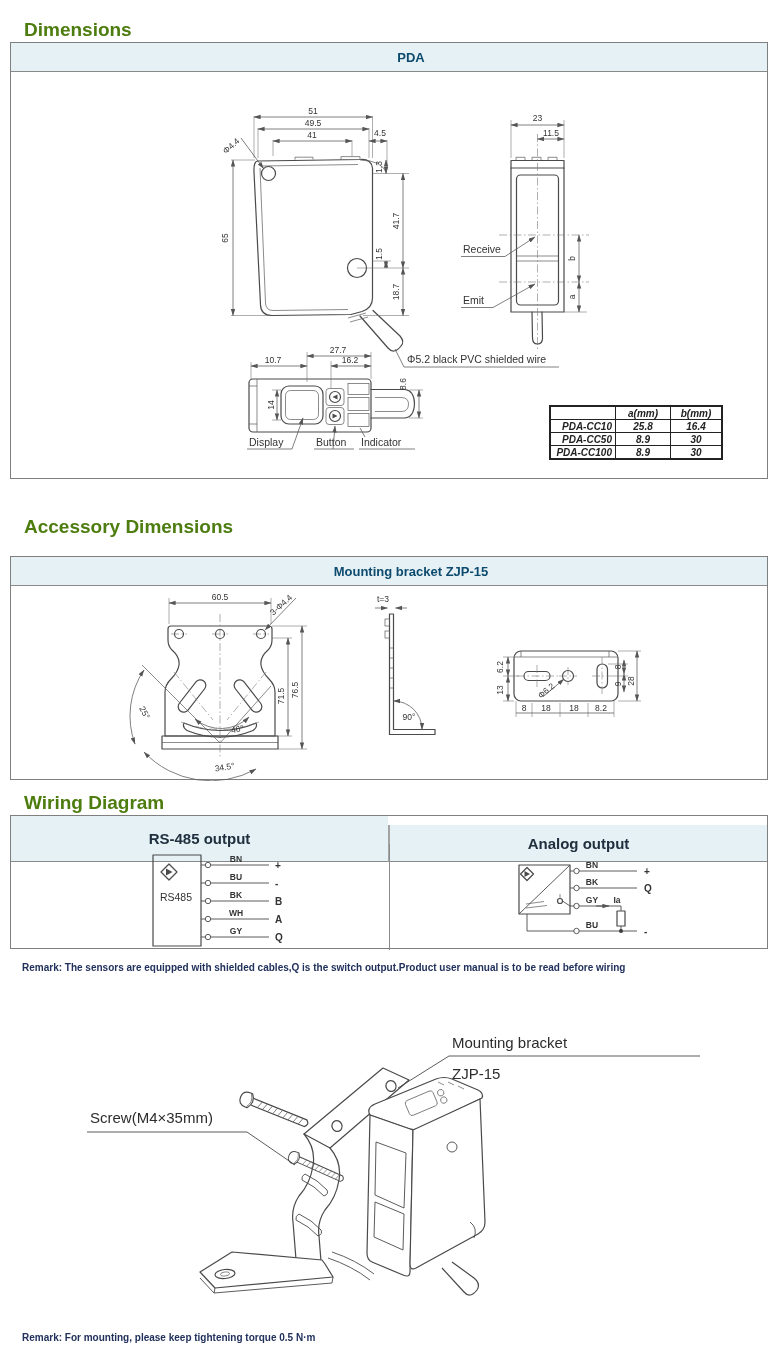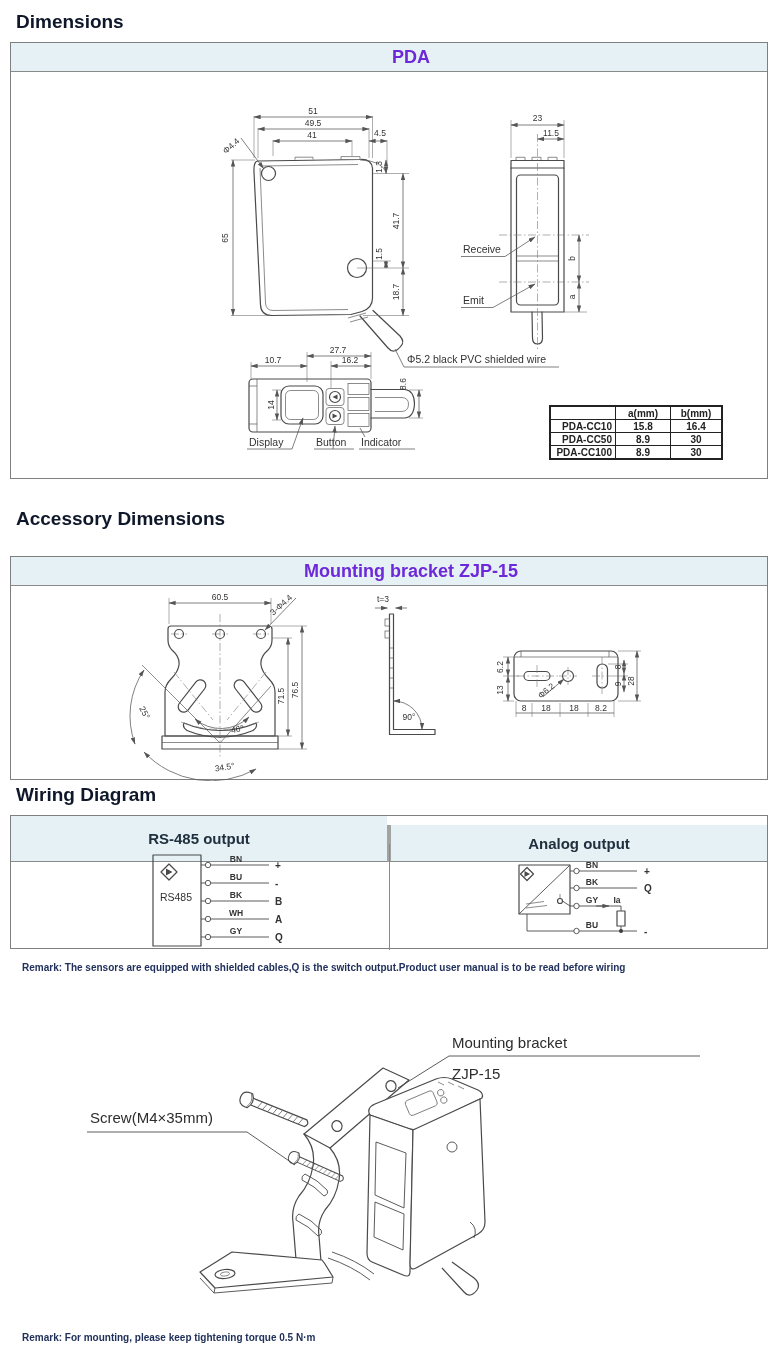--- a/index.html
+++ b/index.html
@@ -1,45 +1,45 @@
 <!DOCTYPE html>
 <html><head>
 <meta charset="utf-8">
 <style>
   html,body{margin:0;padding:0;background:#fff;}
   .page{position:relative;width:780px;height:1370px;background:#fff;overflow:hidden;
         font-family:"Liberation Sans",sans-serif;}
-  h2.sec{position:absolute;margin:8px;font-size:19px;font-weight:bold;color:#0f172a;left:8px;}
+  h2.sec{position:absolute;margin:16px;font-size:19px;font-weight:bold;color:#4d7c0f;left:8px;}
   .panel{position:absolute;left:10px;width:758px;border:1px solid #7f7f7f;background:#fff;box-sizing:border-box;}
   .phead{height:28px;background:#e6f1f5;border-bottom:1px solid #8a8a8a;display:flex;align-items:center;justify-content:center;
-         font-size:18px;font-weight:600;color:#6d28d9;padding-left:44px;}
+         font-size:13px;font-weight:600;color:#0c4a6e;padding-left:44px;}
   .pbody{position:relative;}
   svg{display:block;}
   .draw{fill:none;stroke:#4a4a4a;stroke-width:1.2;stroke-linecap:round;stroke-linejoin:round}
   .wf{fill:#fff;stroke:#4a4a4a;stroke-width:1.2;stroke-linejoin:round}
   .thin{fill:none;stroke:#5a5a5a;stroke-width:0.7}
   .thin2{fill:none;stroke:#4a4a4a;stroke-width:0.9}
   .dimln{fill:none;stroke:#555;stroke-width:0.75}
   .ext{fill:none;stroke:#6a6a6a;stroke-width:0.55}
   .cl{fill:none;stroke:#7a7a7a;stroke-width:0.6;stroke-dasharray:8 2.5 1.5 2.5}
   text.dim{font-size:8.5px;fill:#333;text-anchor:middle;font-family:"Liberation Sans",sans-serif}
   text.lbl{font-size:10.5px;fill:#333;font-family:"Liberation Sans",sans-serif}
   text.wlab{font-size:8.5px;font-weight:700;fill:#333;text-anchor:middle;font-family:"Liberation Sans",sans-serif}
   text.term{font-size:10px;font-weight:700;fill:#333;font-family:"Liberation Sans",sans-serif}
   text.boxlbl{font-size:10.5px;fill:#333;text-anchor:middle;font-family:"Liberation Sans",sans-serif}
   text.ilbl{font-size:15px;fill:#2d2d2d;font-family:"Liberation Sans",sans-serif}
   .wirehead{display:flex;position:absolute;top:0;left:0;right:0;height:46px;}
   .wirehead>div{flex:1;background:#e6f1f5;border-bottom:1px solid #8a8a8a;display:flex;align-items:center;justify-content:center;
                 font-size:15px;font-weight:700;color:#20303f;}
-  .wirehead>div+div{border-left:4px solid #a3a3a3;margin-top:9px;}
+  .wirehead>div+div{border-left:2px solid #a3a3a3;margin-top:9px;}
   .wcol{position:absolute;top:28px;height:106px;}
   .wcol.right{border-left:1px solid #8a8a8a;}
   table.spec{position:absolute;left:538px;top:333px;border-collapse:collapse;font-size:10px;font-weight:700;color:#222;
              font-family:"Liberation Sans",sans-serif;}
-  table.spec td,table.spec th{border:1px solid #222;height:12px;padding:0 3px;text-align:center;font-size:10px;}
+  table.spec td,table.spec th{border:1px solid #222;height:12px;padding:0 3px;text-align:center;font-size:10px;font-style:italic;}
   table.spec{border:2px solid #222;}
   table.spec td:first-child{text-align:right;min-width:58px;}
   table.spec td:nth-child(2),table.spec th:nth-child(2){min-width:48px;}
   table.spec td:nth-child(3),table.spec th:nth-child(3){min-width:44px;}
   .remark{position:absolute;left:10px;font-size:10px;font-weight:700;color:#21315c;padding-left:12px;}
 </style>
 </head>
 <body>
 
 <div class="page">
@@ -166,21 +166,21 @@
 
       <table class="spec">
         <tbody>
             <tr>
           <th></th>
           <th>a(mm)</th>
           <th>b(mm)</th>
         </tr>
         <tr>
           <td>PDA-CC10</td>
-          <td>15.8</td>
+          <td>25.8</td>
           <td>16.4</td>
         </tr>
         <tr>
           <td>PDA-CC50</td>
           <td>8.9</td>
           <td>30</td>
         </tr>
         <tr>
           <td>PDA-CC100</td>
           <td>8.9</td>

